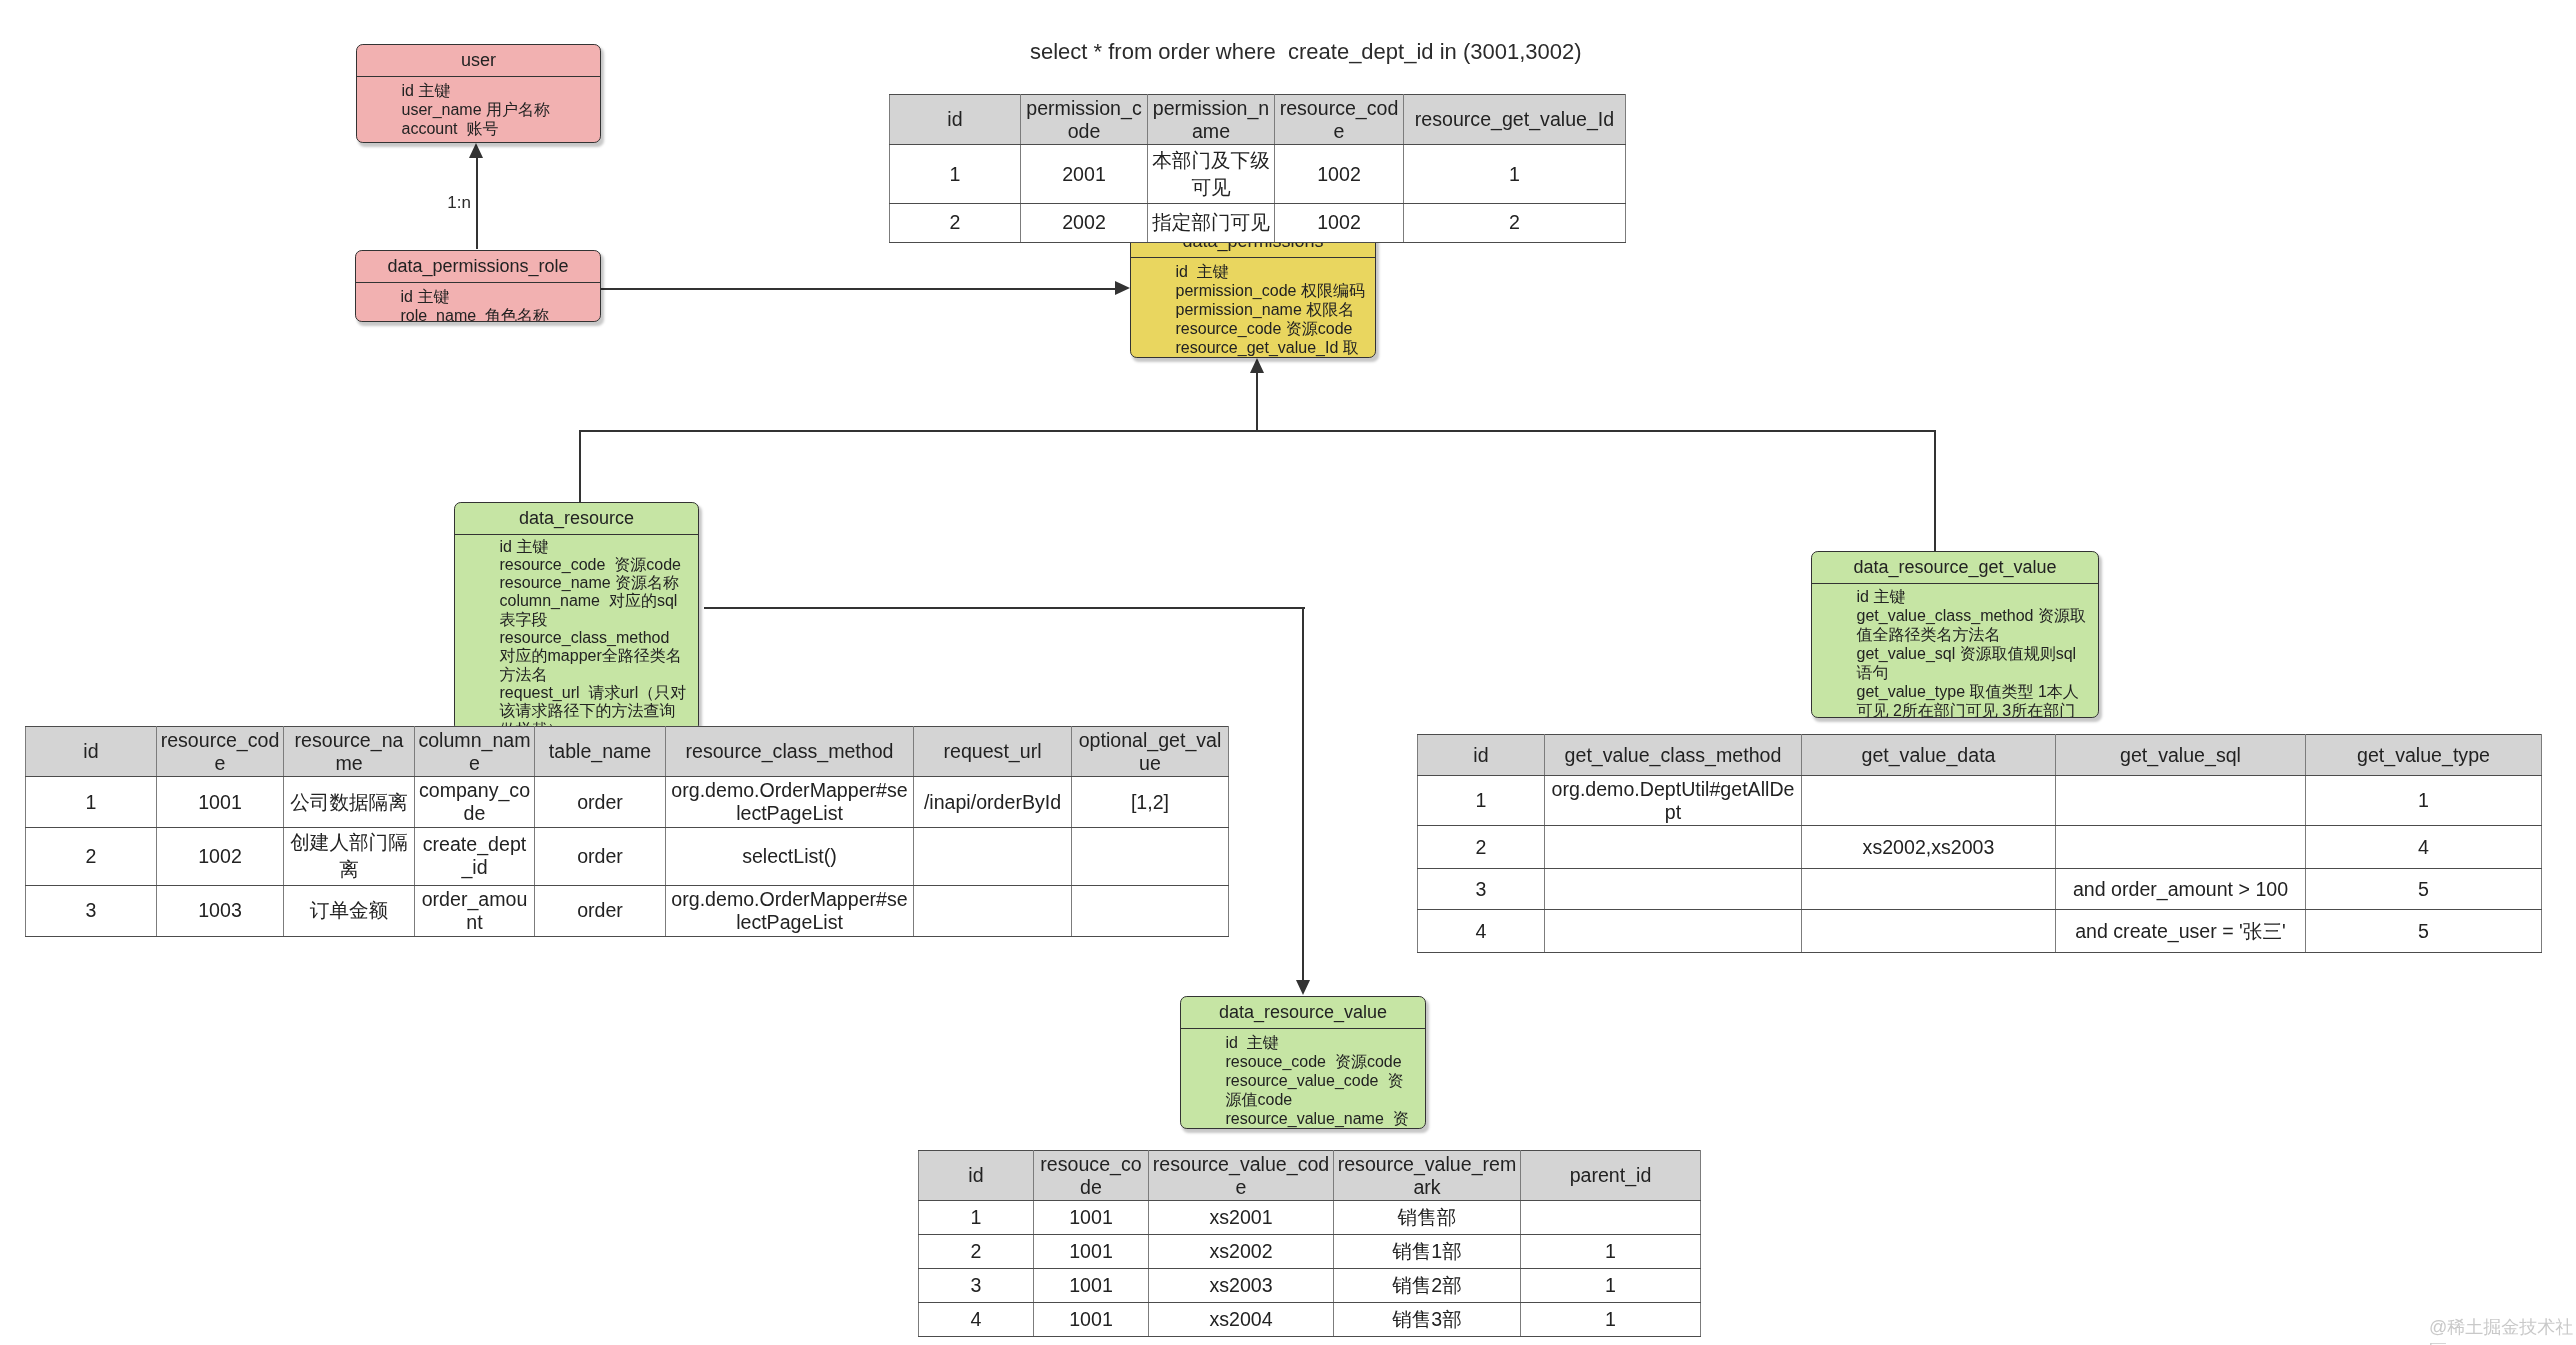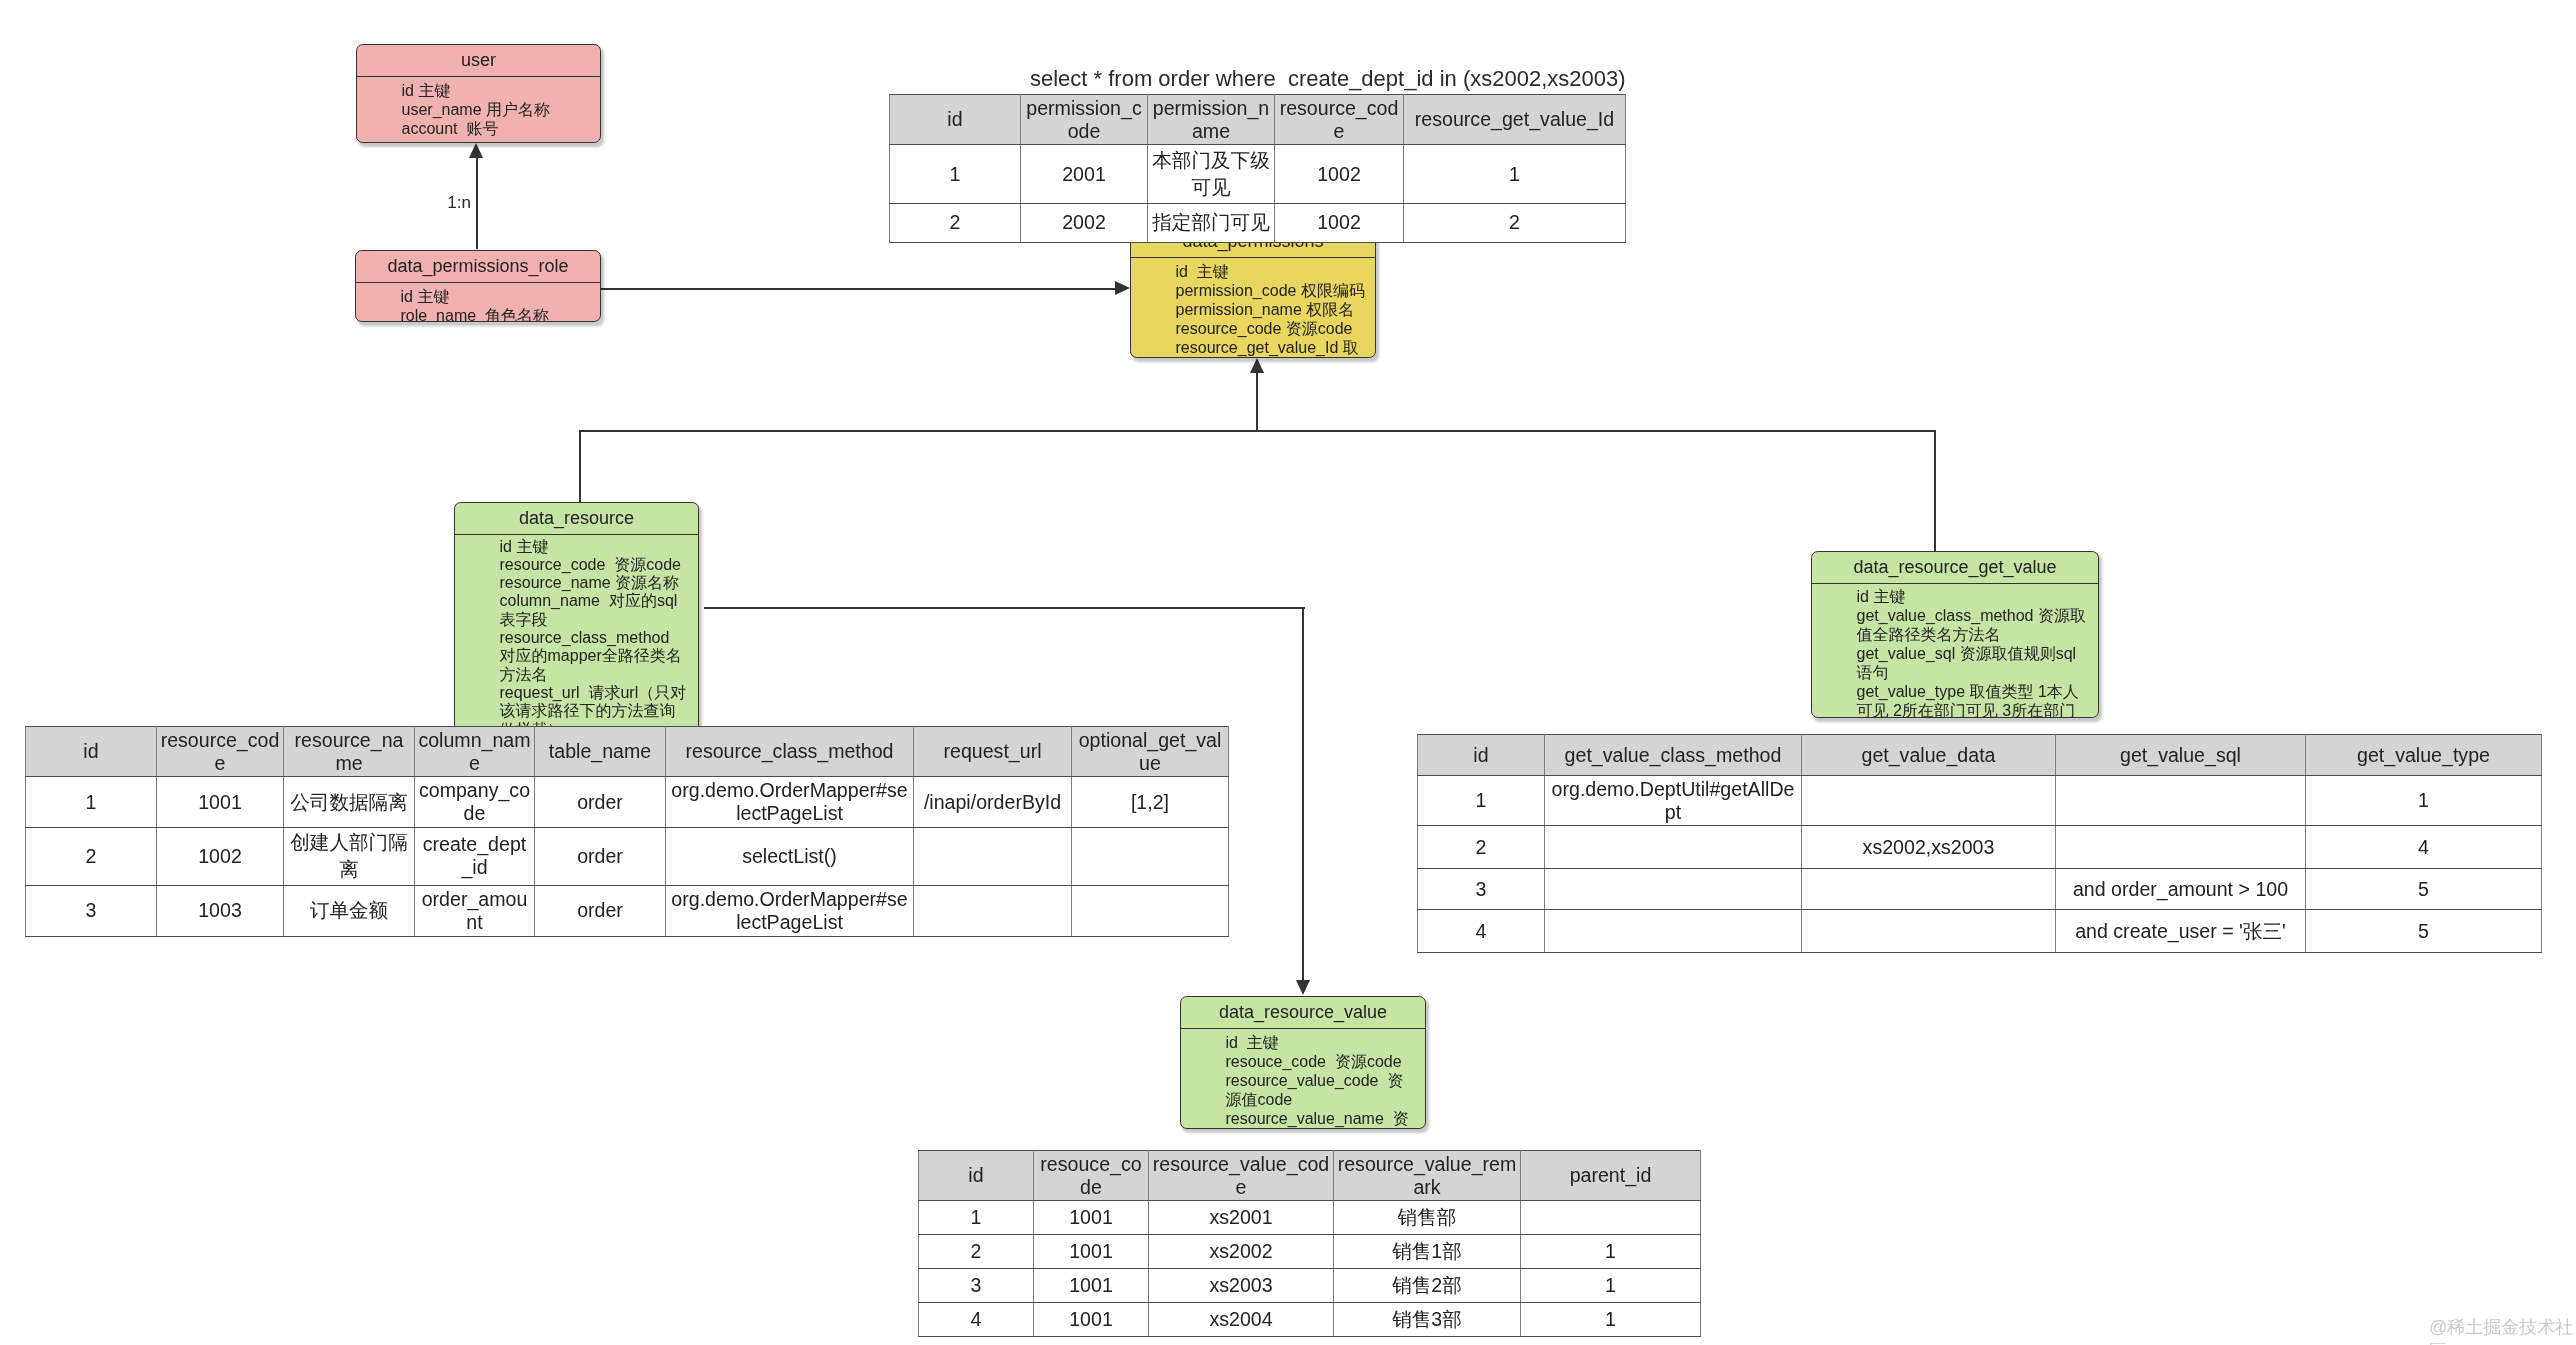--- a/index.html
+++ b/index.html
@@ -37,21 +37,21 @@
 
   .sql{position:absolute;font-size:22px;color:#2b2b2b;white-space:pre;}
   .rel-label{position:absolute;font-size:17px;color:#2b2b2b;text-align:right;}
   .watermark{position:absolute;font-size:18px;color:var(--watermark-gray,#c9c9c9);}
 </style>
 </head>
 <body>
 
 <div id="canvas">
 
-  <div class="sql" style="left:1030px;top:66px;">select * from order where  create_dept_id in (xs2002,xs2003)</div>
+  <div class="sql" style="left:1030px;top:39px;">select * from order where  create_dept_id in (3001,3002)</div>
 
   <div class="arrow arrow-up" style="left:469px;top:143px;"></div>
   <div class="line" style="left:476px;top:158px;width:1.7px;height:91px;"></div>
   <div class="rel-label" style="left:422px;top:193px;width:49px;">1:n</div>
 
   <div class="line" style="left:601px;top:288px;width:515px;height:1.7px;"></div>
   <div class="arrow arrow-right" style="left:1115px;top:281px;"></div>
 
   <div class="arrow arrow-up" style="left:1250px;top:358px;"></div>
   <div class="line" style="left:1256px;top:373px;width:1.7px;height:58px;"></div>

